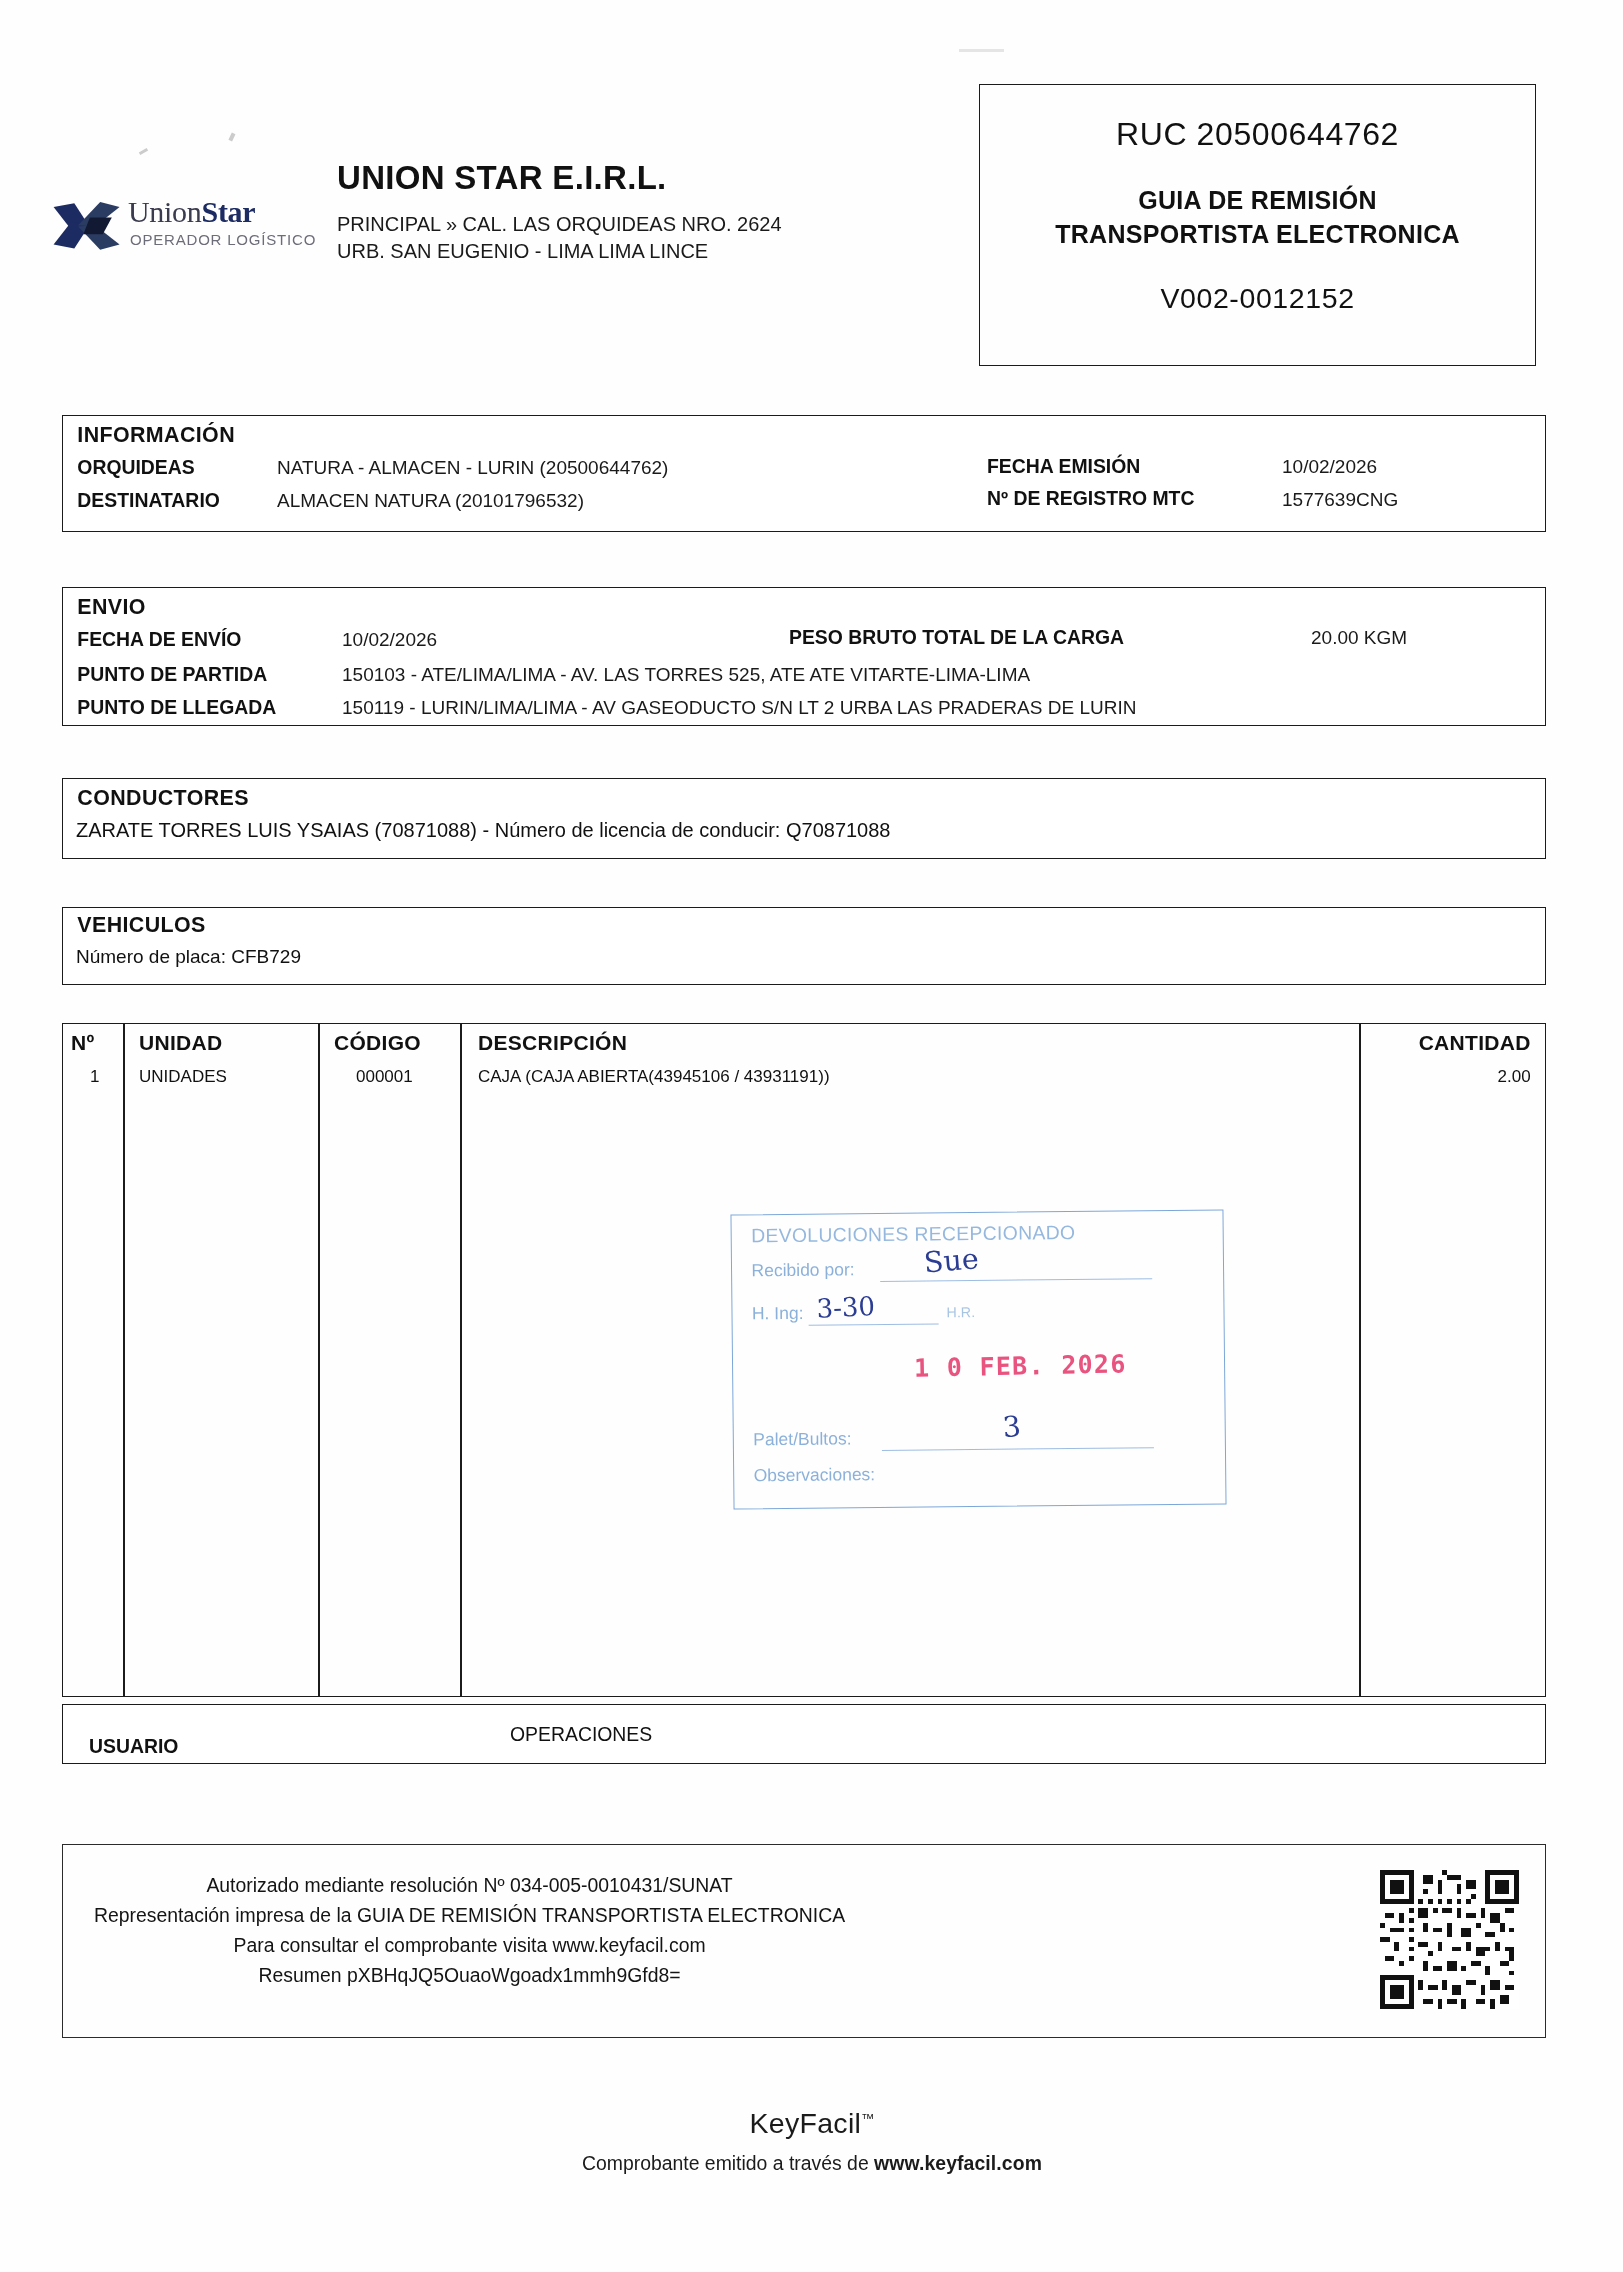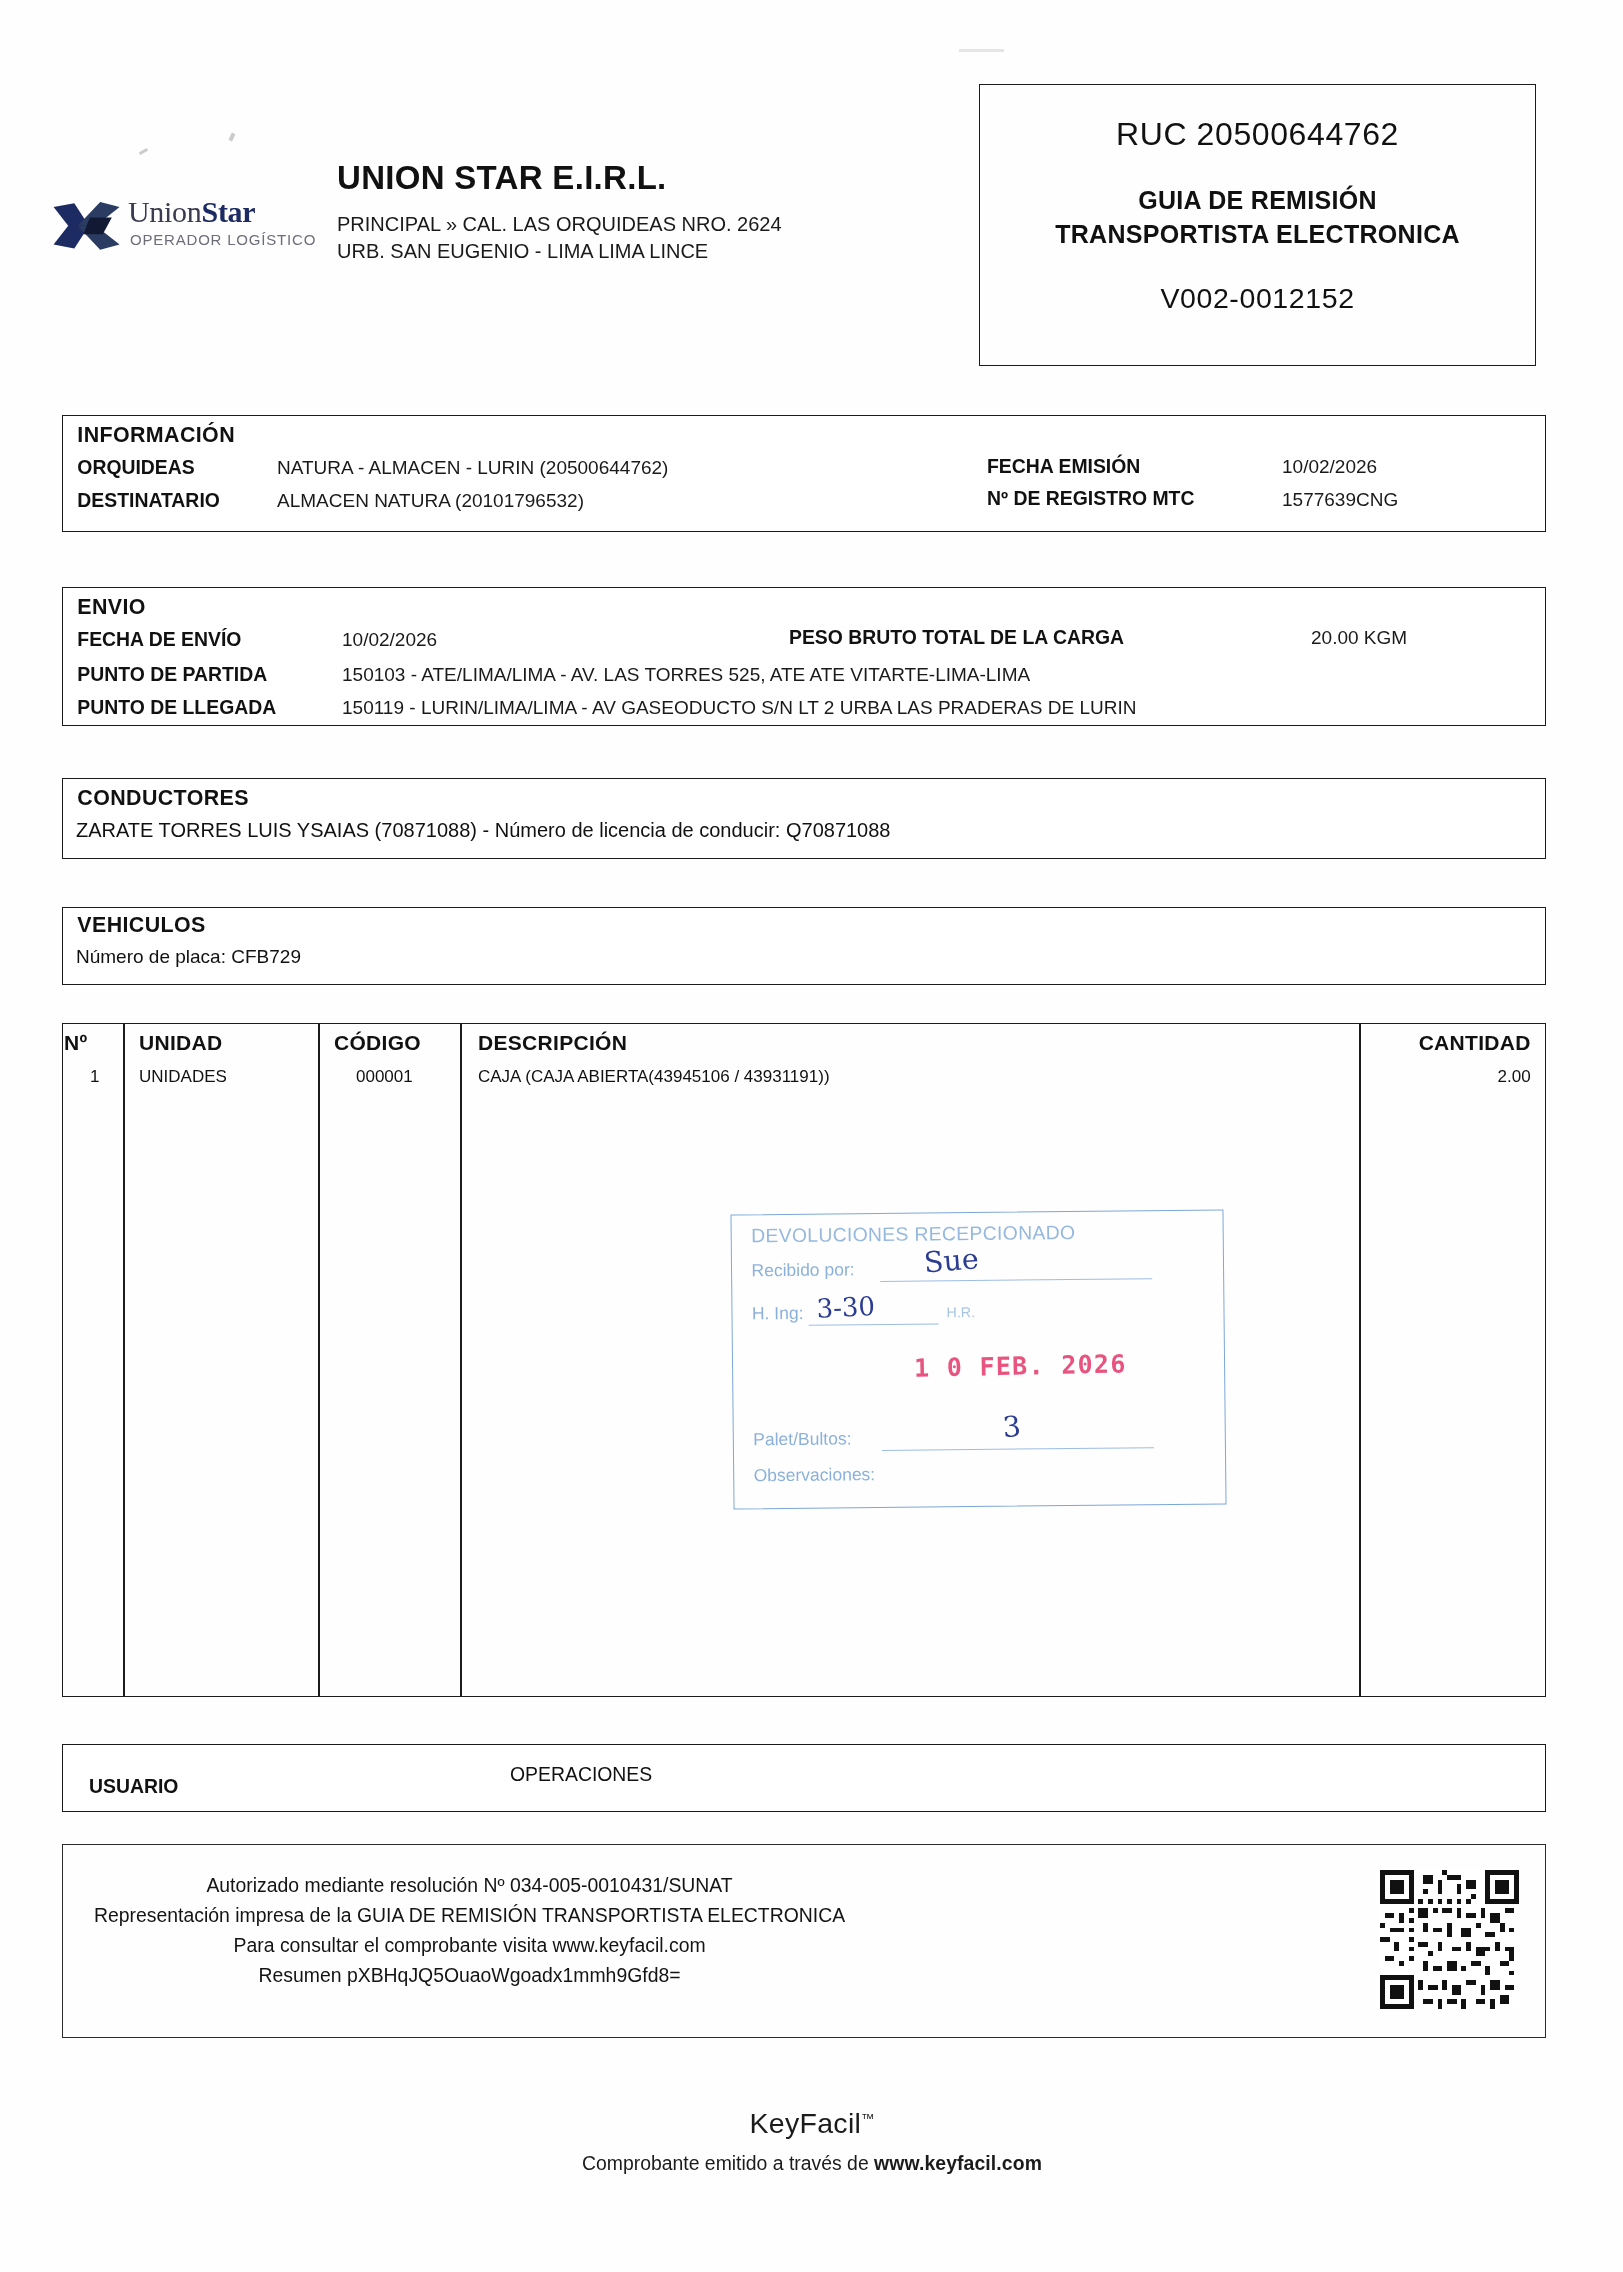--- a/index.html
+++ b/index.html
@@ -179,21 +179,21 @@
     top: 6.5px;
     font-size: 21px;
     font-weight: bold;
     letter-spacing: 0.3px;
   }
   .items .td {
     position: absolute;
     top: 43px;
     font-size: 17px;
   }
-  .th-no   { left: 1px; }
+  .th-no   { left: 8px; }
   .th-uni  { left: 76px; }
   .th-cod  { left: 271px; }
   .th-desc { left: 415px; }
   .th-cant { right: 14.3px; }
   .td-no   { left: 27px; }
   .td-uni  { left: 76px; }
   .td-cod  { left: 293px; }
   .td-desc { left: 415px; }
   .td-cant { right: 14.3px; top: 14.3px; font-size: 18px; }
 
@@ -246,21 +246,21 @@
     left: 181px; top: 139px;
     font-size: 25px;
     font-weight: bold;
     letter-spacing: 1.3px;
     color: #e8547f;
     font-family: "DejaVu Sans Mono", monospace;
     transform: rotate(-0.6deg);
   }
 
   
-  #sec-user { top: 1744px; height: 68px; }
+  #sec-user { top: 1704px; height: 60px; }
   .u-lbl { position: absolute; left: 26px; top: 30px; }
   .u-val { position: absolute; left: 447px; top: 18px; font-size: 19.4px; }
 
   
   .legal {
     position: absolute;
     left: 62px;
     top: 1844px;
     width: 1484px;
     height: 194px;

